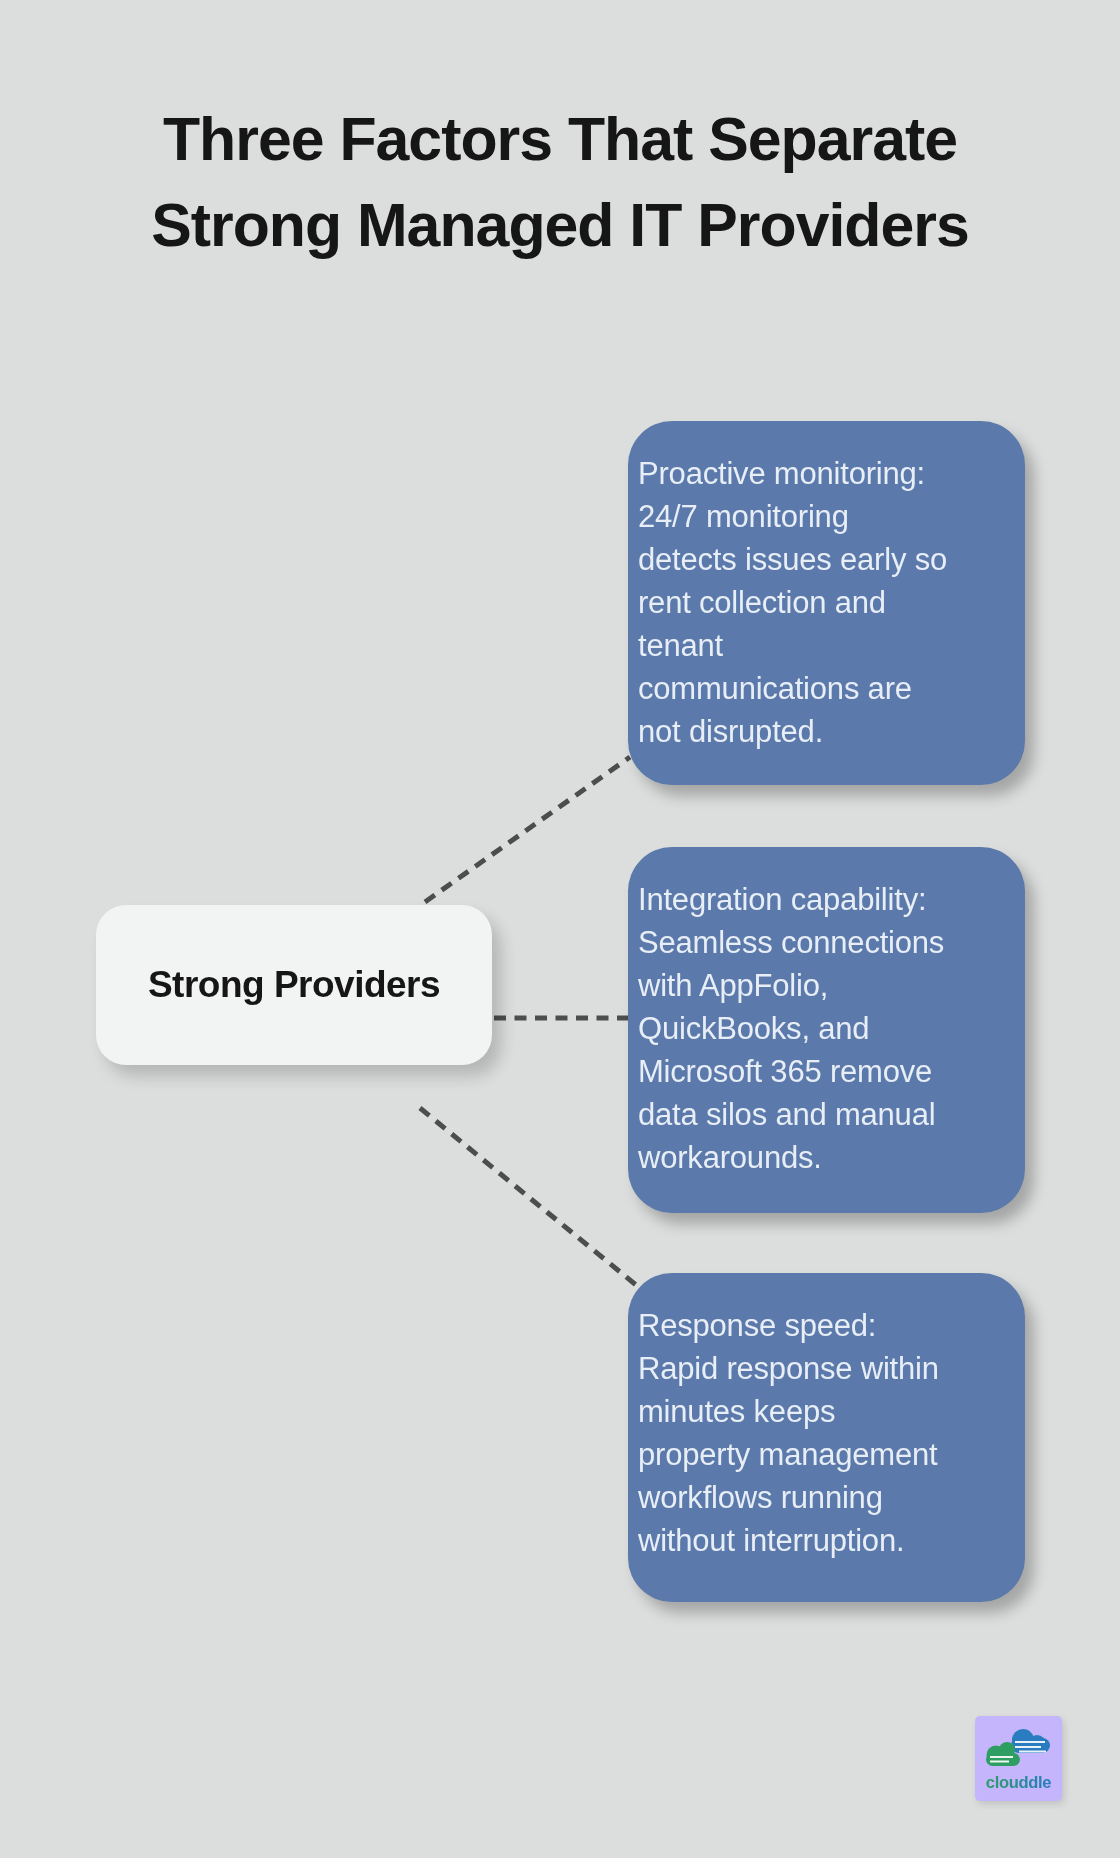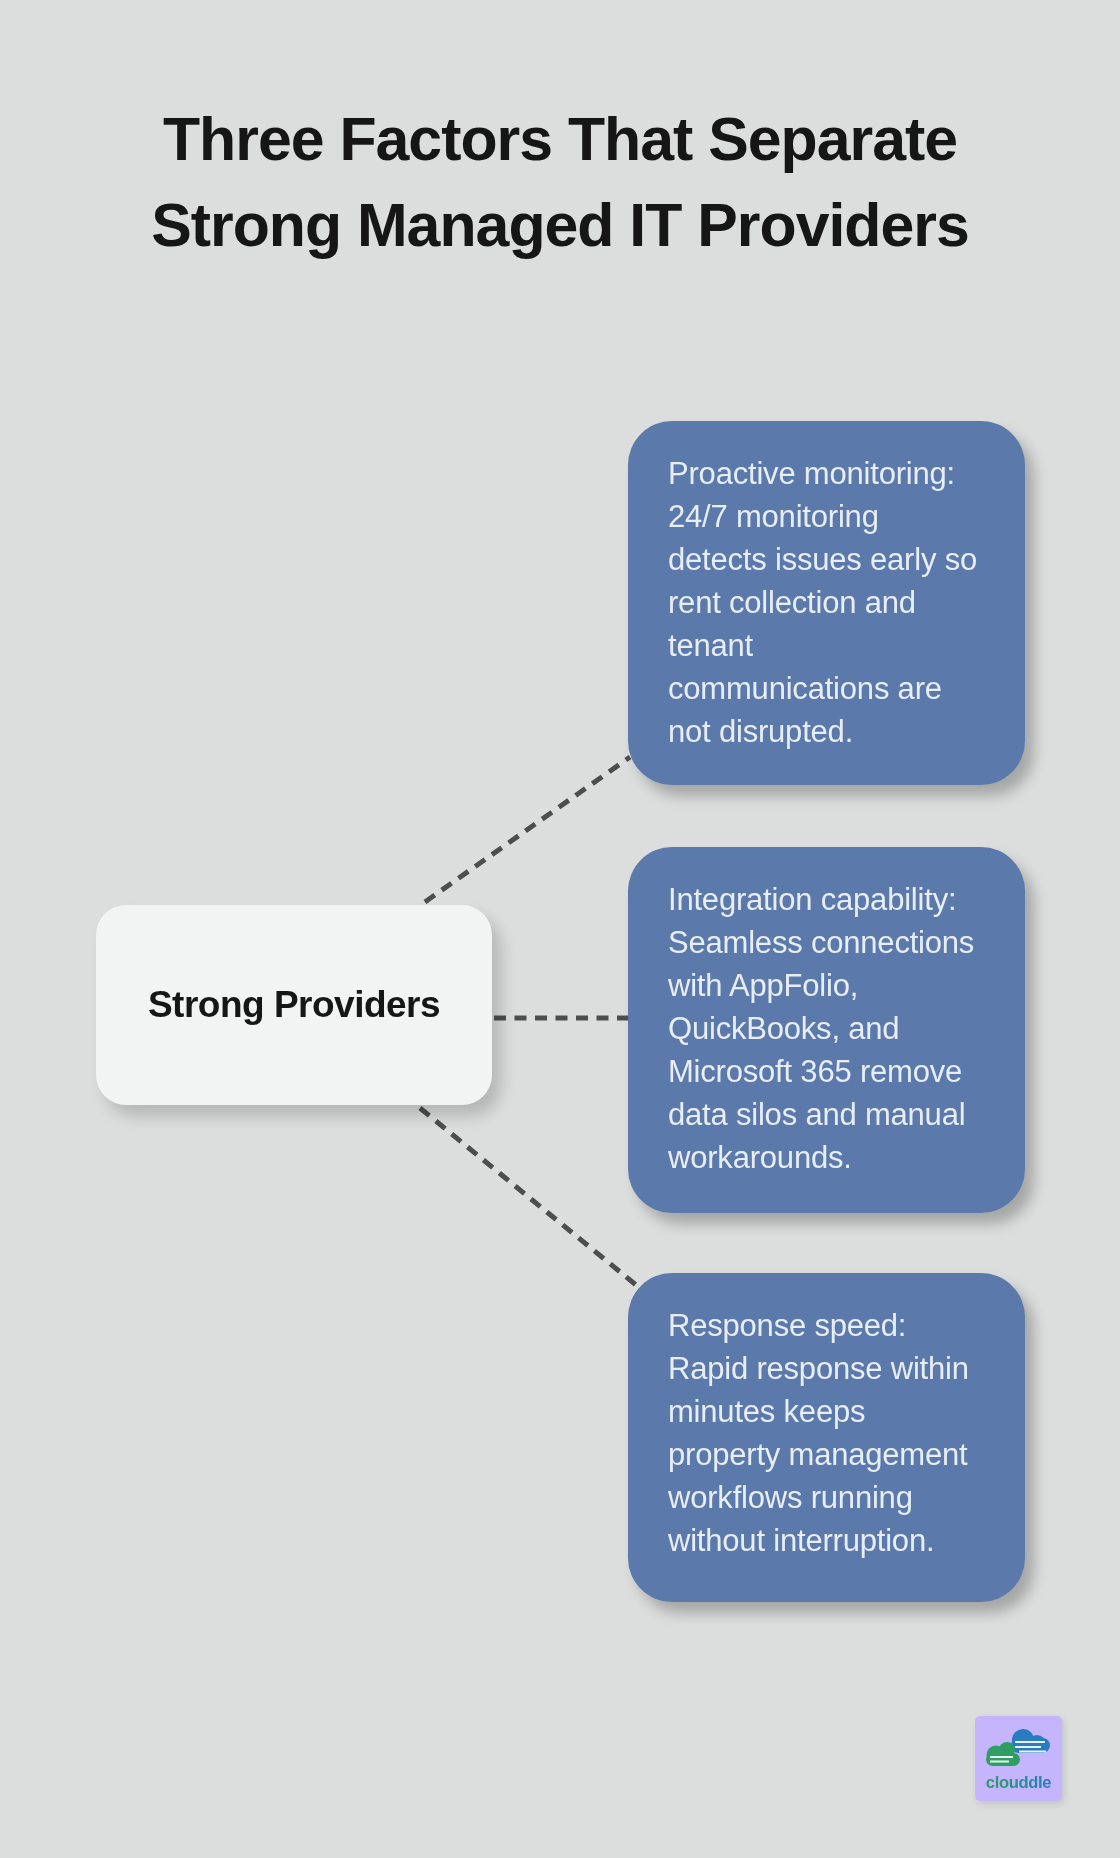--- a/index.html
+++ b/index.html
@@ -43,21 +43,21 @@
     stroke-width: 5;
     stroke-dasharray: 12 8.5;
     fill: none;
   }
 
   .center-node {
     position: absolute;
     left: 96px;
     top: 905px;
     width: 396px;
-    height: 200px;
+    height: 160px;
     background: #f2f3f3;
     border-radius: 30px;
     box-shadow: 9px 11px 16px rgba(0,0,0,0.18);
     display: flex;
     align-items: center;
     justify-content: center;
   }
   .center-node .node-label {
     font-size: 37px;
     font-weight: 700;
@@ -65,21 +65,21 @@
     letter-spacing: -0.5px;
   }
 
   .card {
     position: absolute;
     left: 628px;
     width: 397px;
     background: #5b79ab;
     border-radius: 44px;
     box-shadow: 9px 11px 14px rgba(0,0,0,0.25);
-    padding: 31px 18px 0 40px;
+    padding: 31px 18px 0 10px;
   }
   .card-1 { top: 421px; height: 364px; }
   .card-2 { top: 847px; height: 366px; }
   .card-3 { top: 1273px; height: 329px; }
 
   .card-text {
     font-size: 31px;
     line-height: 43px;
     color: #e8eef6;
     white-space: pre-line;

